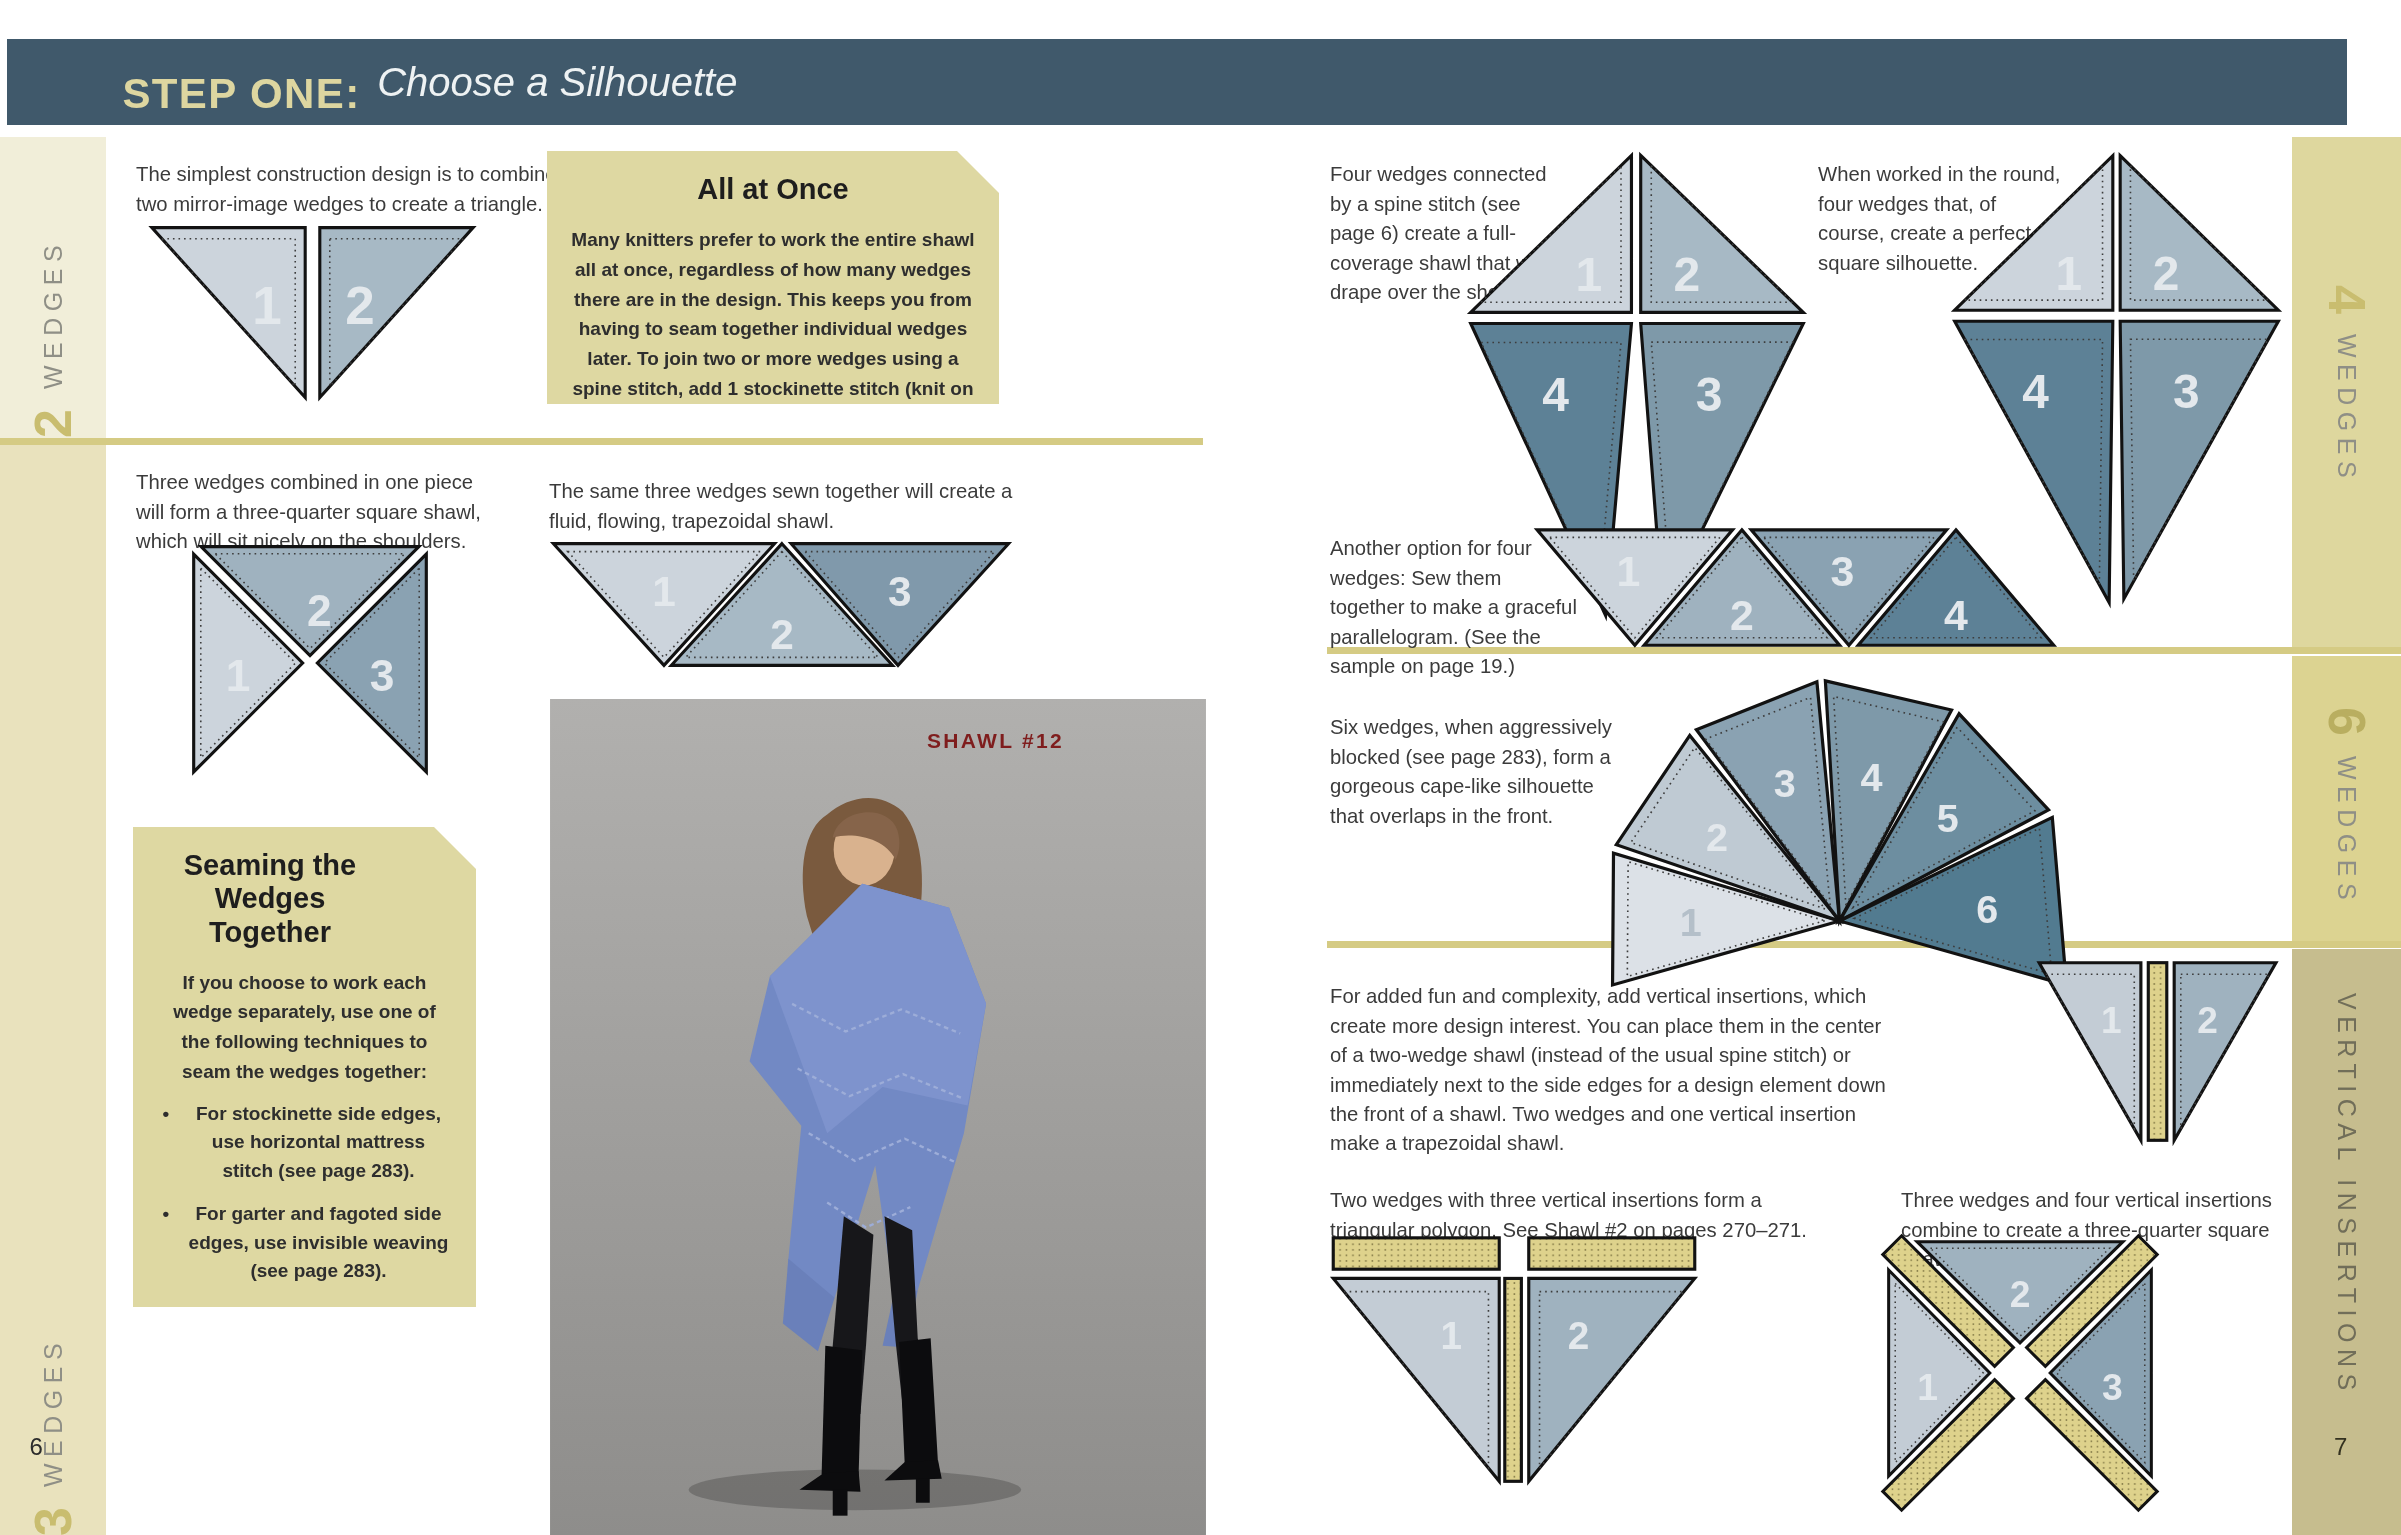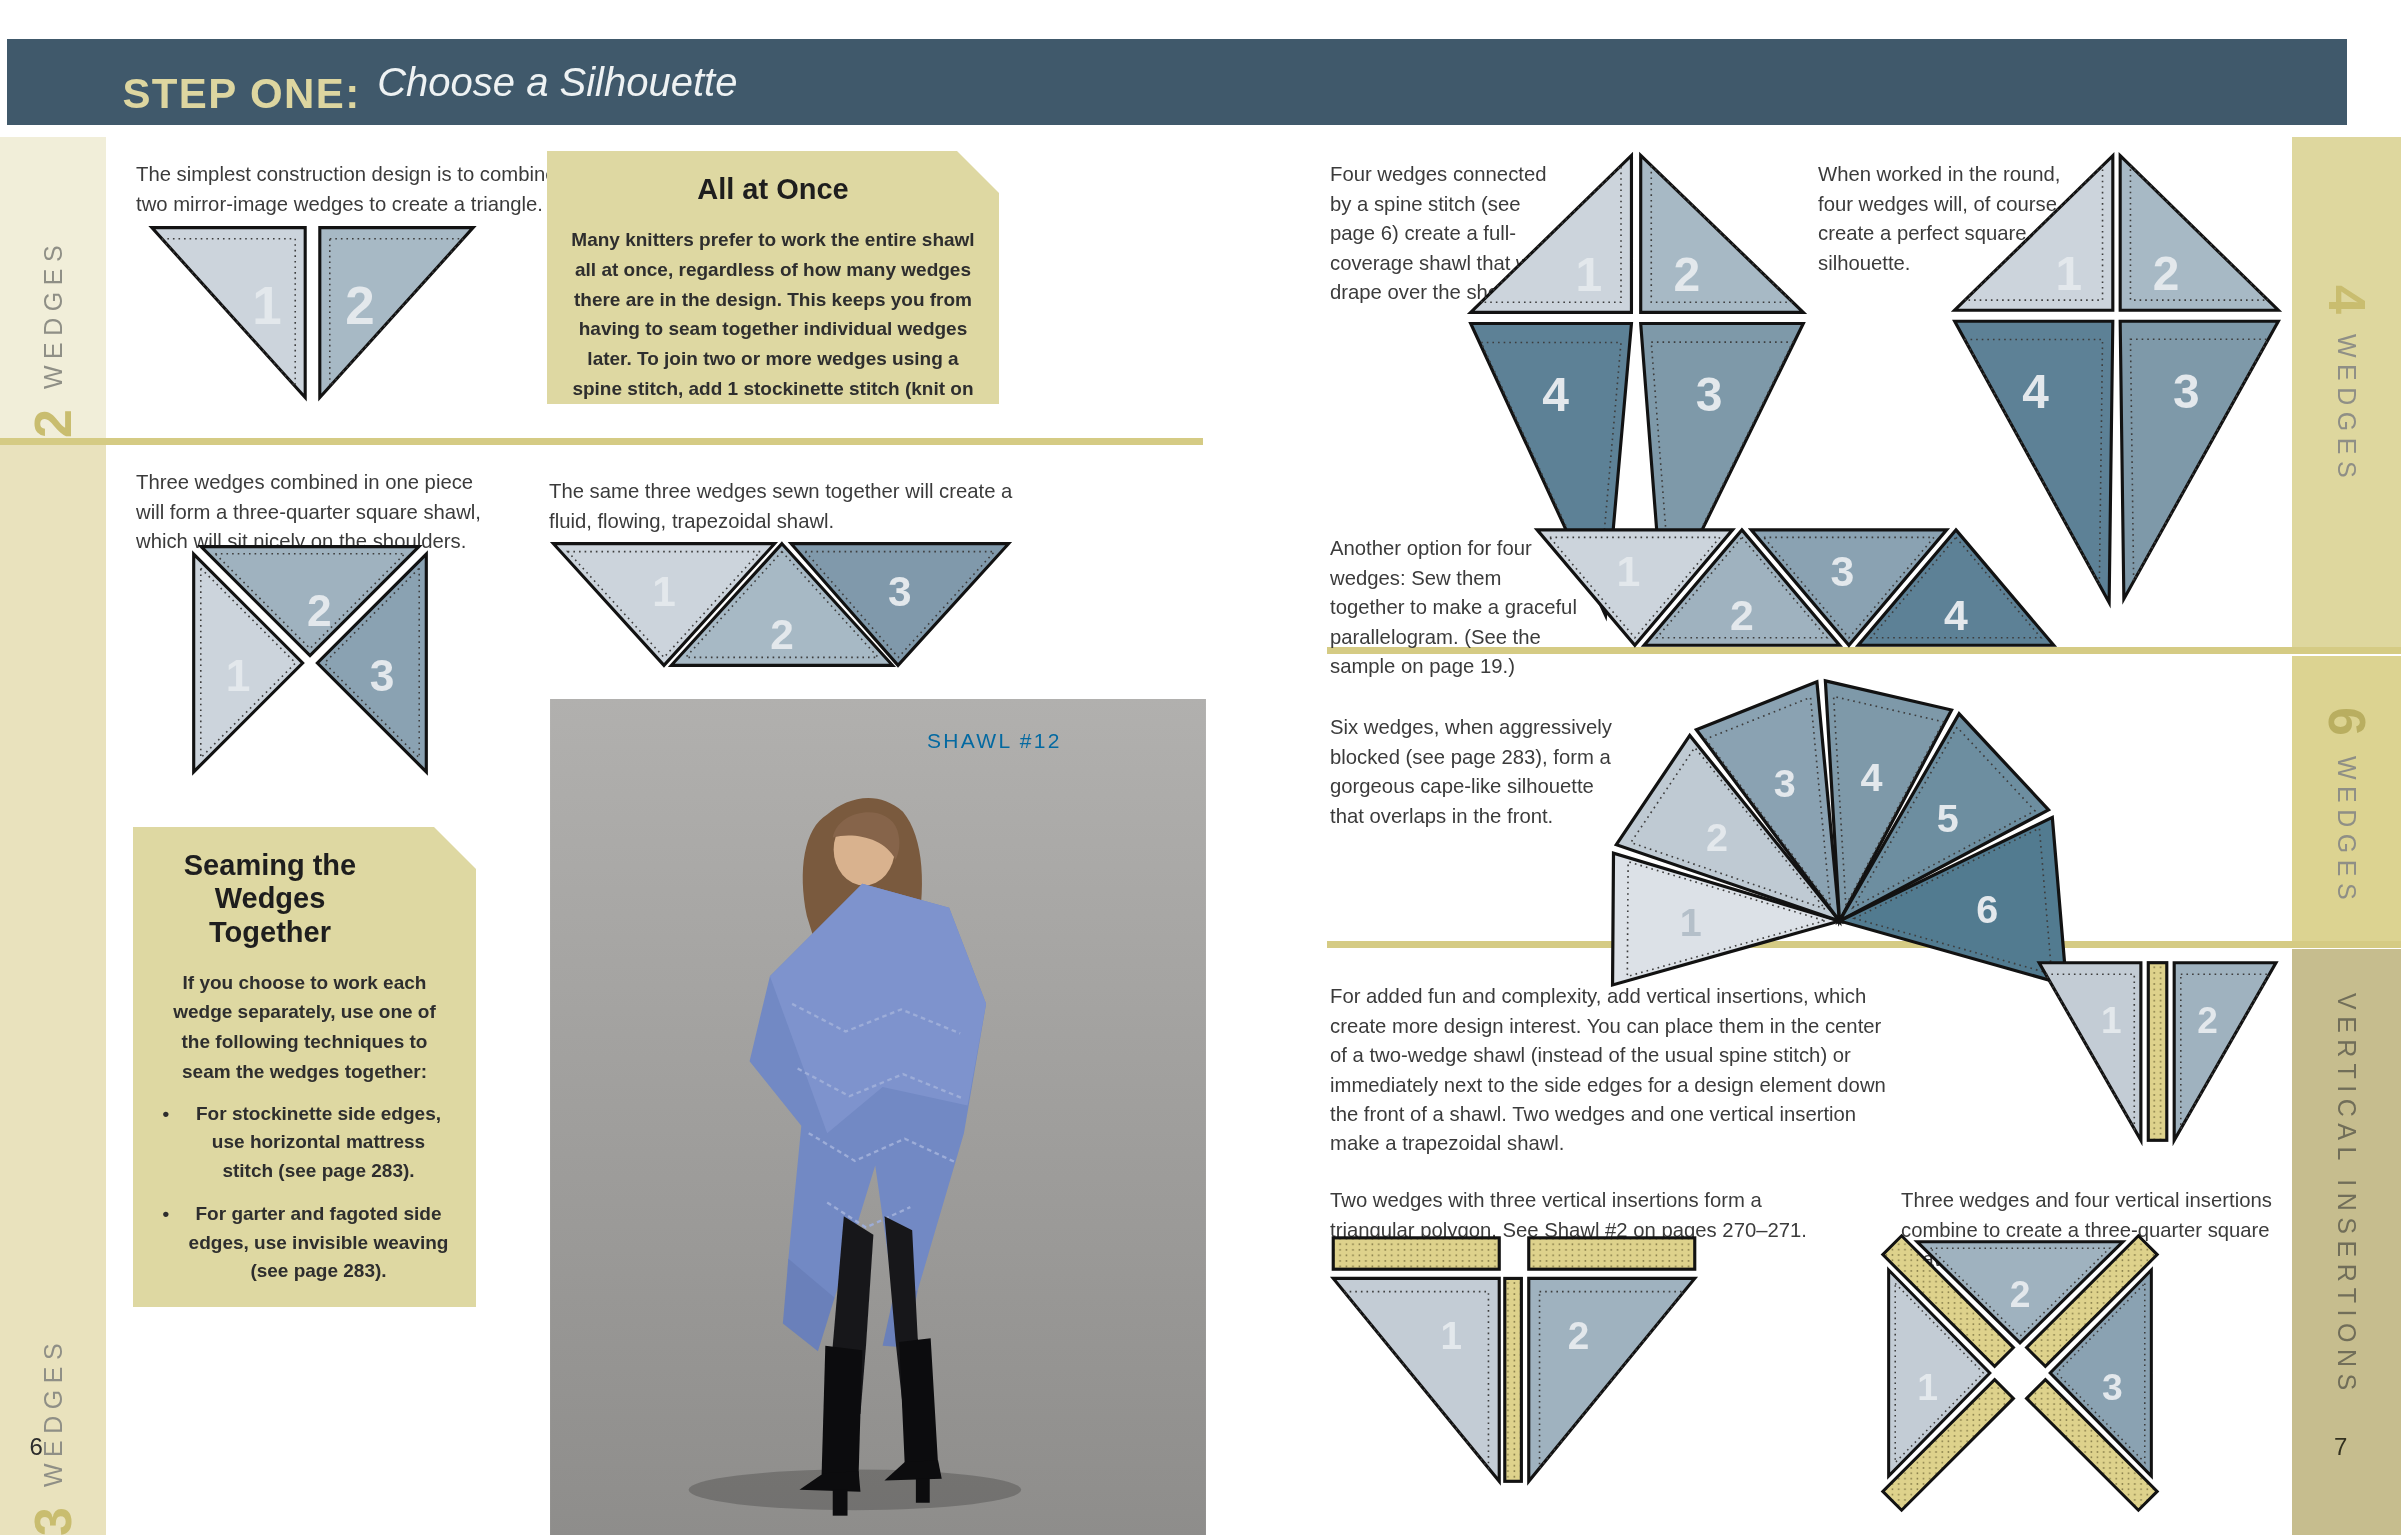--- a/index.html
+++ b/index.html
@@ -51,21 +51,21 @@
   .f1{fill:#ccd4dc}.f1b{fill:#c3ccd5}.f2{fill:#a7b9c5}.f2b{fill:#9fb2bf}
   .f3{fill:#8aa2b2}.f3b{fill:#8099ab}.f4{fill:#5d8196}.f4b{fill:#7e99a9}
   .fan1{fill:#dce1e7}.fan2{fill:#bfcad3}.fan5{fill:#6d8ea0}.fan6{fill:#527b90}
   .strip{fill:url(#dots);stroke:#121212;stroke-width:3.4;}
   .wnum{font-family:"Liberation Sans",sans-serif;font-weight:bold;fill:#e3e8ec;text-anchor:middle;}
   .wnum.dim{fill:#b4bfc9;}
 
   
   .photo{position:absolute;left:550px;top:699px;width:656px;height:837px;overflow:hidden;}
   .photo-caption{position:absolute;left:377px;top:29.6px;width:226px;}
-  .cap-title{font-size:21px;font-weight:normal;letter-spacing:2.3px;color:#0369a1;margin-bottom:2px;}
+  .cap-title{font-size:21px;font-weight:bold;letter-spacing:2.3px;color:#7f1d1d;margin-bottom:2px;}
   .cap-body{font-size:18.5px;line-height:1.33;color:#3c3e41;}
 </style>
 </head>
 <body>
 
 <div class="page">
 
   <svg width="0" height="0" style="position:absolute">
     <defs>
       <pattern id="dots" width="7" height="6" patternUnits="userSpaceOnUse">
@@ -214,21 +214,21 @@
     <polygon class="wedge f4" points="4,190 178,190 150,506"></polygon>
       <polygon class="seam" points="4,190 178,190 150,506" transform="translate(91 348) scale(0.87) translate(-91 -348)"></polygon>
     <polygon class="wedge f4b" points="188,190 364,190 212,500"></polygon>
       <polygon class="seam" points="188,190 364,190 212,500" transform="translate(276 345) scale(0.87) translate(-276 -345)"></polygon>
     <text class="wnum" x="132" y="155" font-size="52">1</text>
     <text class="wnum" x="238" y="155" font-size="52">2</text>
     <text class="wnum" x="96" y="285" font-size="52">4</text>
     <text class="wnum" x="262" y="285" font-size="52">3</text>
   </svg>
 
-  <p class="para" style="left:1818px;top:140px;width:248px">When worked in the round, four wedges will, of course, create a perfect square silhouette.</p>
+  <p class="para" style="left:1818px;top:140px;width:248px">When worked in the round, four wedges that, of course, create a perfect square silhouette.</p>
 
   <svg class="diagram" style="left:1951px;top:150px" width="331" height="462" viewBox="0 0 360 502">
     <polygon class="wedge f1" points="4,174 176,6 176,174"></polygon>
       <polygon class="seam" points="4,174 176,6 176,174" transform="translate(90 90) scale(0.87) translate(-90 -90)"></polygon>
     <polygon class="wedge f2" points="184,6 356,174 184,174"></polygon>
       <polygon class="seam" points="184,6 356,174 184,174" transform="translate(270 90) scale(0.87) translate(-270 -90)"></polygon>
     <polygon class="wedge f4" points="4,186 176,186 172,492"></polygon>
       <polygon class="seam" points="4,186 176,186 172,492" transform="translate(90 339) scale(0.87) translate(-90 -339)"></polygon>
     <polygon class="wedge f4b" points="184,186 356,186 188,488"></polygon>
       <polygon class="seam" points="184,186 356,186 188,488" transform="translate(270 337) scale(0.87) translate(-270 -337)"></polygon>

